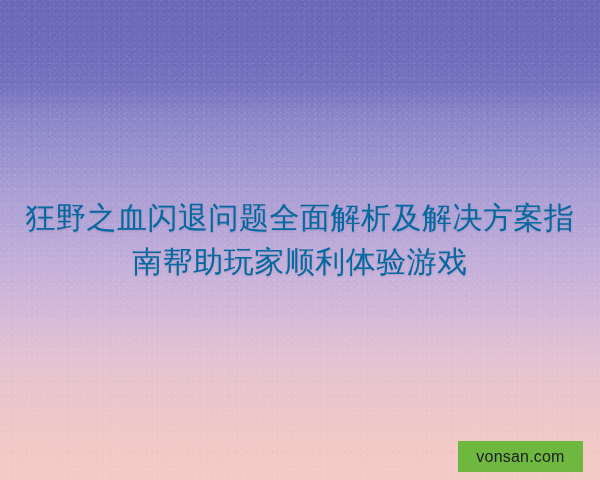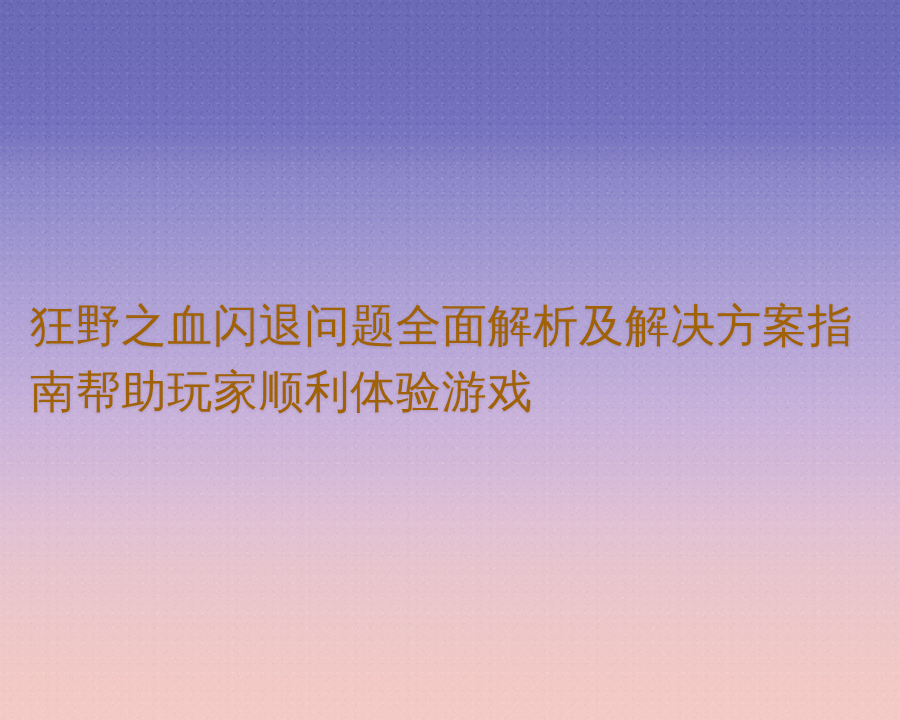--- a/index.html
+++ b/index.html
@@ -64,22 +64,22 @@
     top: 0;
     height: 480px;
     display: flex;
     align-items: center;
     justify-content: center;
   }
   #headline {
     width: 560px;
     margin: 0;
     padding: 0 8px;
-    text-align: left;
-    color: #a16207;
+    text-align: center;
+    color: #0369a1;
     font-size: 30px;
     font-weight: 400;
     line-height: 44px;
     letter-spacing: .5px;
     text-shadow: 0 1px 2px rgba(80, 70, 110, .22);
     word-break: break-all;
   }
   
   #watermark-badge {
     position: absolute;
@@ -106,14 +106,17 @@
 <div id="card">
 
   <div id="gradient-layer"></div>
 
   <div id="noise-layer"></div>
 
   <div id="headline-wrap">
     <h1 id="headline">狂野之血闪退问题全面解析及解决方案指南帮助玩家顺利体验游戏</h1>
   </div>
 
+  <div id="watermark-badge">
+    <span id="watermark-label">vonsan.com</span>
+  </div>
 
 </div>
 
 </body></html>

